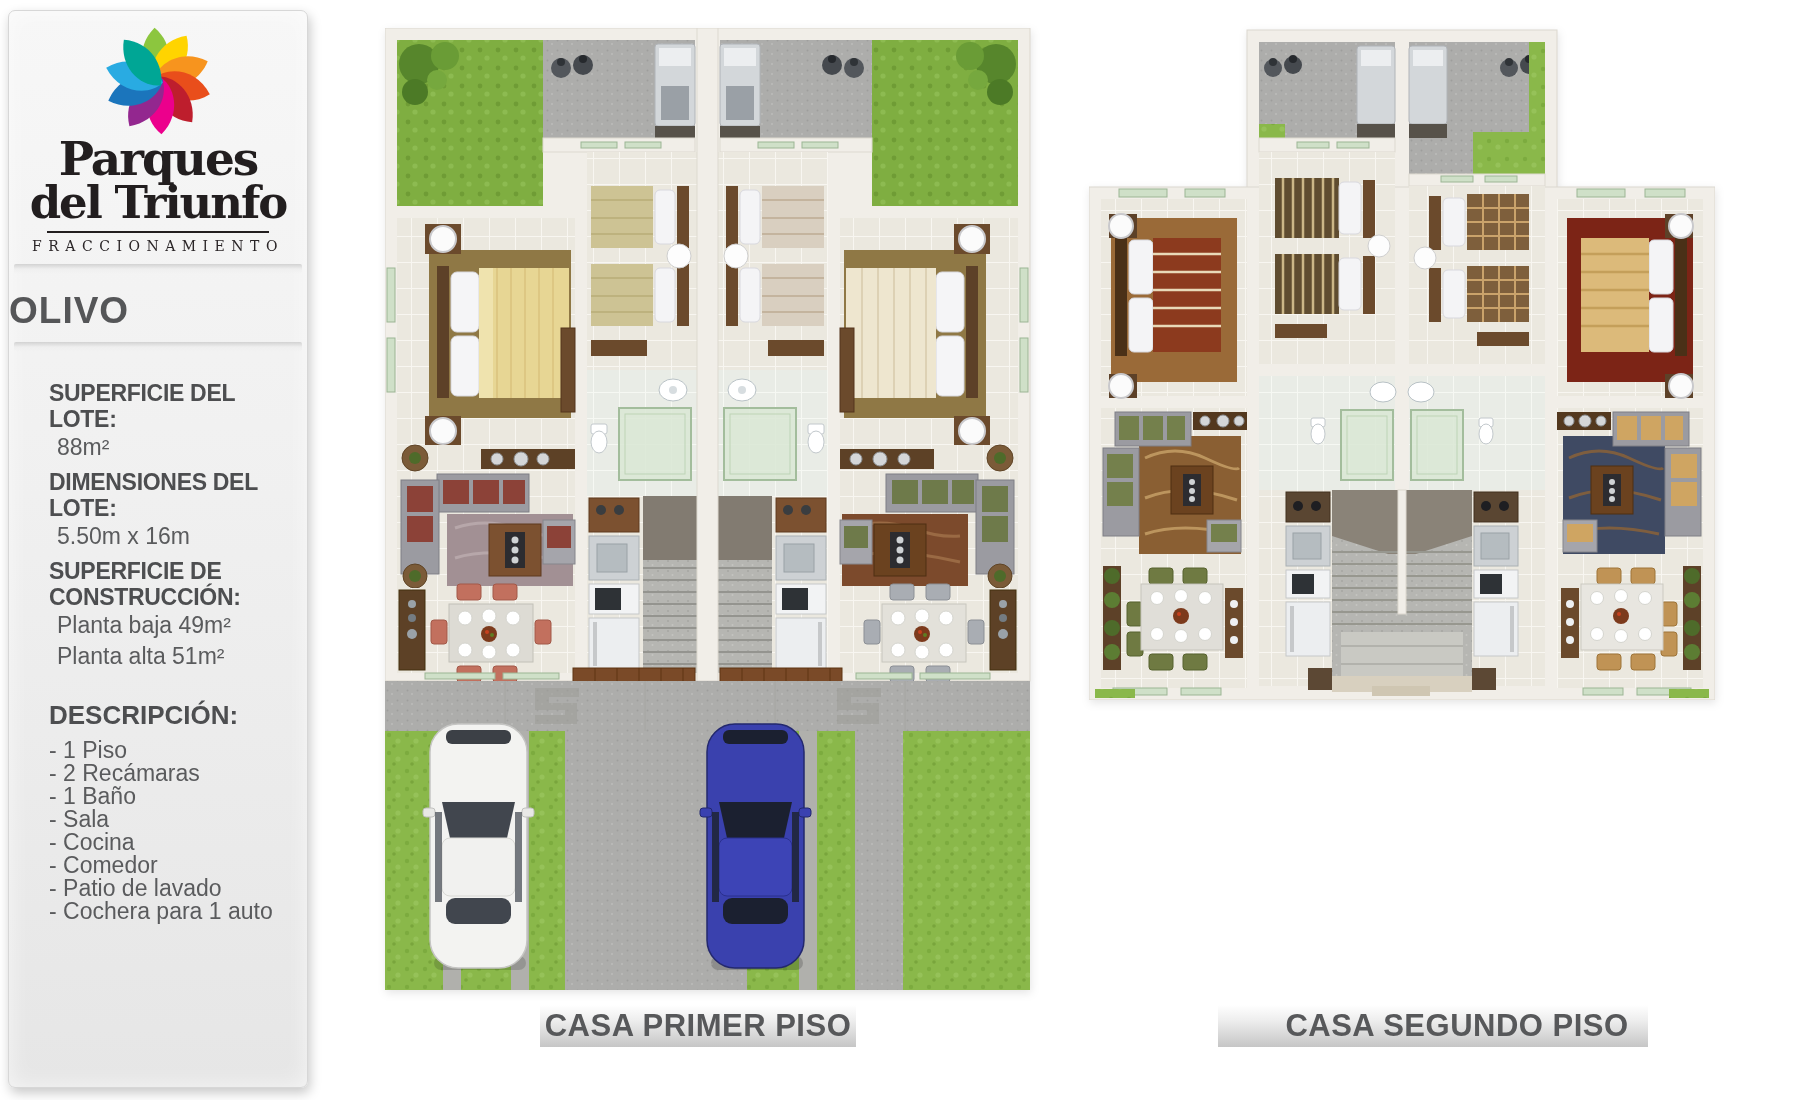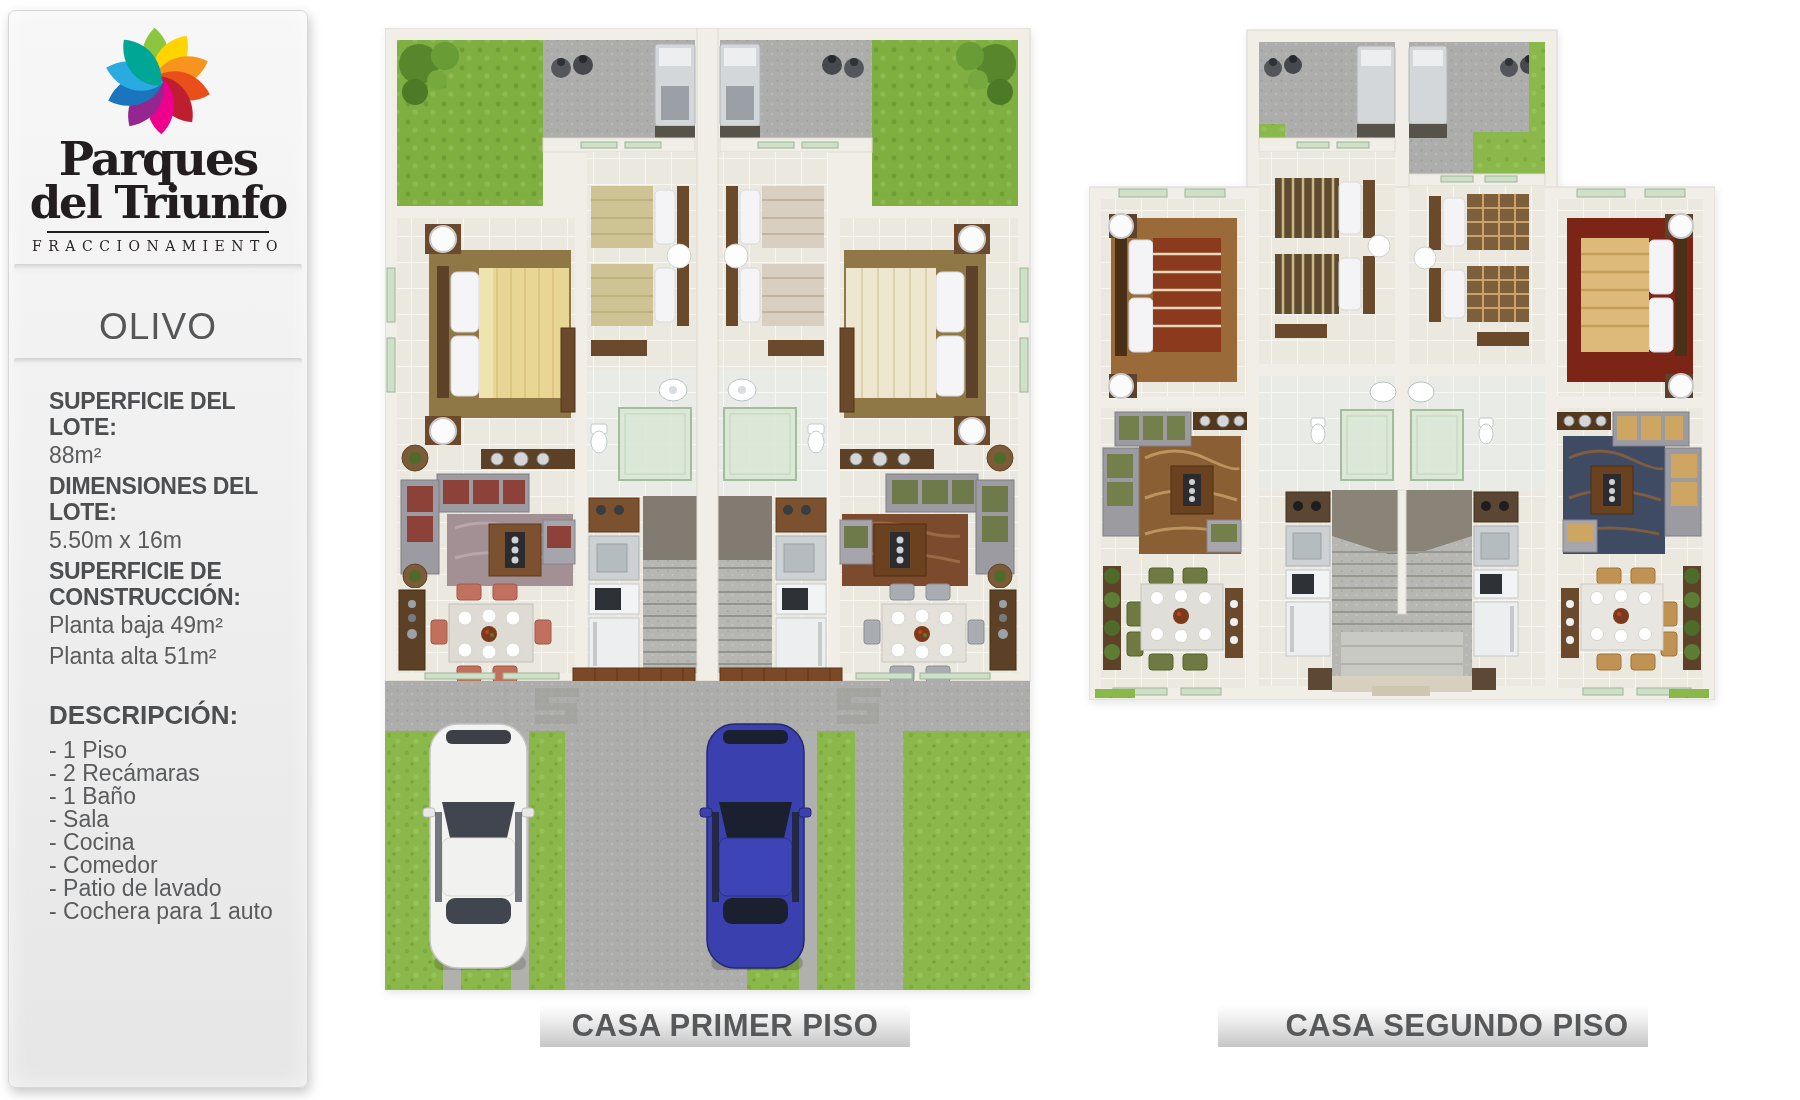--- a/index.html
+++ b/index.html
@@ -15,41 +15,41 @@
   .pinwheel{display:block;margin:4px auto 0;}
   .brand-l1{font-family:"DejaVu Serif",serif;font-weight:bold;font-size:47px;line-height:44px;
     letter-spacing:-2px;color:var(--logo-text);margin-top:-2px;}
   .brand-l2{font-family:"DejaVu Serif",serif;font-weight:bold;font-size:45px;line-height:44px;
     letter-spacing:-2px;color:var(--logo-text);text-align:center;}
   .brand-rule{width:222px;height:2px;background:var(--logo-text);margin:6px auto 5px;}
   .brand-sub{font-family:"DejaVu Serif",serif;font-size:14px;letter-spacing:6.5px;color:#2a2527;}
   .divider{height:10px;margin:10px 5px 0;
     background:linear-gradient(180deg,#d2d2d2 0,#efefef 50%,rgba(255,255,255,0) 100%);
     border-radius:2px;}
-  .model{margin:32px 0 4px;text-align:center;font-size:37px;font-weight:normal;
+  .model{margin:16px 0 4px;text-align:left;font-size:37px;font-weight:bold;
     letter-spacing:1px;color:#555658;}
   .specs{padding:20px 24px 0 40px;}
-  .spec-label{margin:0 0 2px;font-size:23px;line-height:26px;font-weight:bold;
+  .spec-label{margin:8px 0 2px;font-size:23px;line-height:26px;font-weight:bold;
     color:var(--sidebar-text);letter-spacing:-.3px;}
-  .spec-value{margin:0 0 4px;font-size:23px;line-height:27px;color:var(--sidebar-value);}
+  .spec-value{margin:0 8px 4px;font-size:23px;line-height:27px;color:var(--sidebar-value);}
   .desc-label{margin:30px 0 8px;font-size:26px;font-weight:bold;color:var(--sidebar-text);}
   .desc-list{list-style:none;margin:0;padding:0;}
   .desc-list li{font-size:23px;line-height:23px;margin-bottom:0;color:var(--sidebar-value);}
 
   
   .plan{position:absolute;}
   .plan svg{display:block;filter:drop-shadow(1px 3px 4px rgba(0,0,0,.10));}
   .plan1{left:385px;top:28px;}
   .plan2{left:1089px;top:28px;}
 
   .caption{position:absolute;top:1005px;height:42px;display:flex;align-items:center;
     justify-content:center;font-weight:bold;font-size:31px;letter-spacing:.5px;
     color:var(--caption-text);
     background:linear-gradient(180deg,var(--caption-bg-top) 0%,#ededed 38%,var(--caption-bg-bottom) 100%);}
-  .caption1{left:540px;width:370px;}
+  .caption1{left:540px;width:316px;}
   .caption2{left:1218px;width:382px;padding-left:48px;}
 </style>
 </head>
 <body>
 
 <div class="page">
 
   <aside class="sidebar">
     <div class="logo-block">
       <svg class="pinwheel" width="150" height="116" viewBox="-75 -62 150 124">

